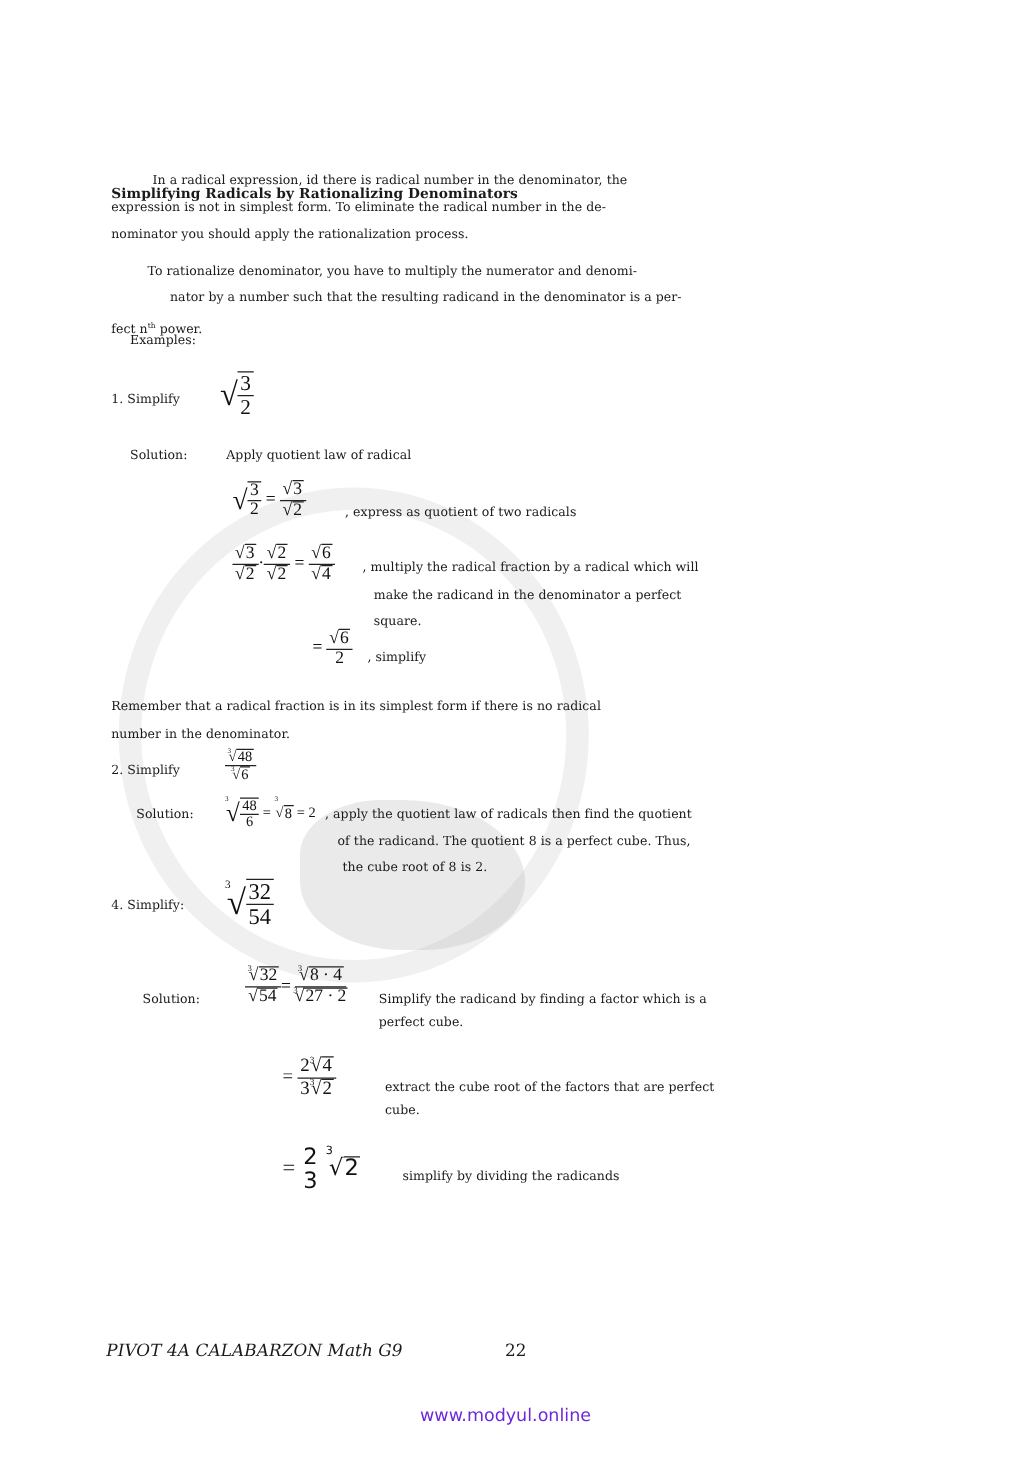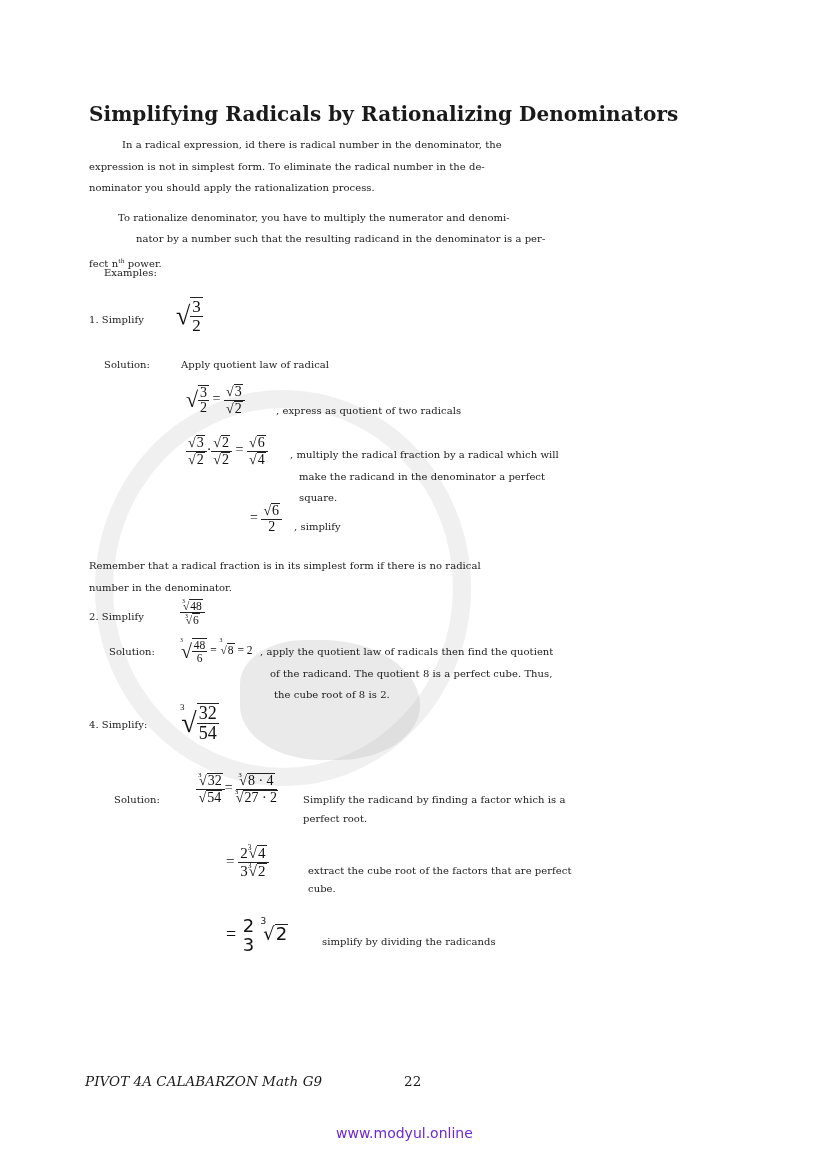--- a/index.html
+++ b/index.html
@@ -1,20 +1,20 @@
 <!DOCTYPE html>
 <html><head>
 <meta charset="utf-8">
 <style>
   html, body { margin:0; padding:0; }
   body { width:826px; height:1169px; background:#ffffff; position:relative; overflow:hidden;
          font-family:"DejaVu Serif", serif; color:#1a1a1a; }
   .abs { position:absolute; }
   .t { font-size:10px; line-height:21.5px; white-space:nowrap; letter-spacing:0.05px; }
-  .title { font-weight:bold; font-size:20px; }
+  .title { font-weight:bold; font-size:11px;margin-top:40px; }
   .m { font-family:"Liberation Serif", serif; color:#111; }
   .frac { display:inline-flex; flex-direction:column; align-items:center; vertical-align:middle; }
   .frac .num { border-bottom:1px solid #222; padding:0 2px; line-height:1.05; }
   .frac .den { padding:0 2px; line-height:1.05; }
   .rad { display:inline-block; border-top:1px solid #222; padding:0 1px; line-height:1.05; }
   .sq { display:inline-block; }
   .idx { font-size:0.5em; vertical-align:top; position:relative; top:-0.1em; margin-right:-0.35em; }
   .wm { position:absolute; border-radius:50%; }
   sup { font-size:0.6em; }
 </style>
@@ -122,21 +122,21 @@
 <div class="abs m" style="left:196px; top:773px; font-size:14px;">
   <span class="frac">
       <span class="num"><span class="idx">3</span>√<span class="rad">32</span></span>
       <span class="den">√<span class="rad">54</span></span>
     </span><span>=</span><span class="frac">
       <span class="num"><span class="idx">3</span>√<span class="rad">8 · 4</span></span>
       <span class="den"><span class="idx">3</span>√<span class="rad">27 · 2</span></span>
     </span>
 </div>
 <div class="abs t" style="left:303px; top:789px;">Simplify the radicand by finding a factor which is a</div>
-<div class="abs t" style="left:303px; top:808px;">perfect root.</div>
+<div class="abs t" style="left:303px; top:808px;">perfect cube.</div>
 
 <div class="abs m" style="left:226px; top:845px; font-size:15px;">
   = <span class="frac">
       <span class="num"><span>2</span><span class="idx">3</span>√<span class="rad">4</span></span>
       <span class="den"><span>3</span><span class="idx">3</span>√<span class="rad">2</span></span>
     </span>
 </div>
 <div class="abs t" style="left:308px; top:860px;">extract the cube root of the factors that are perfect</div>
 <div class="abs t" style="left:308px; top:878px;">cube.</div>
 

